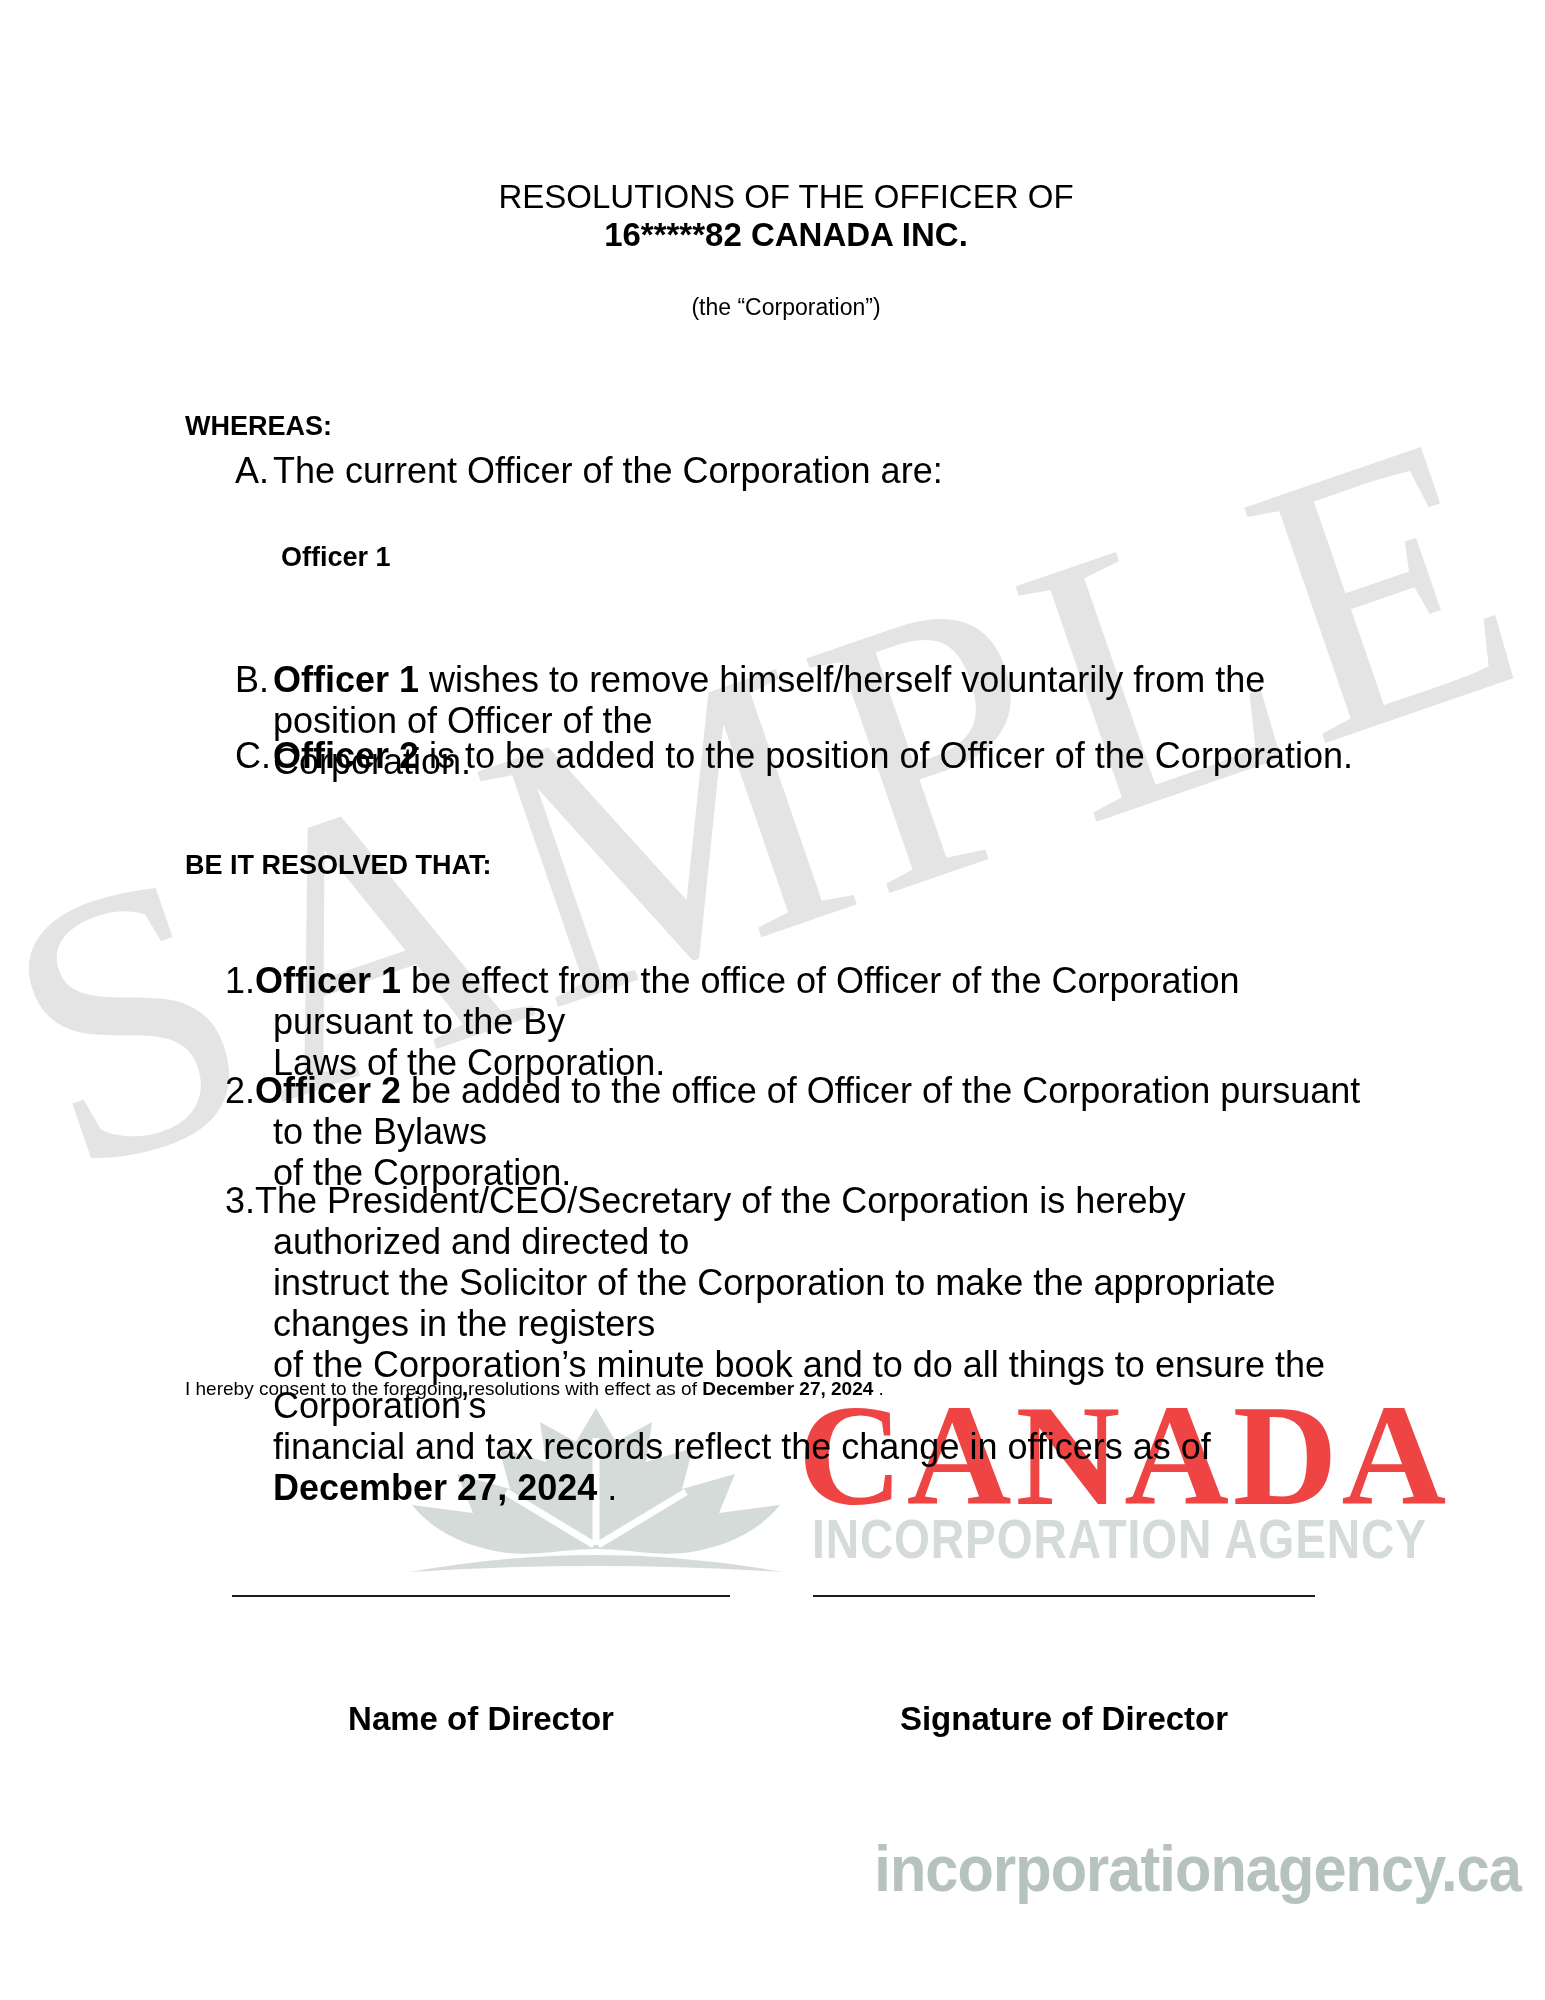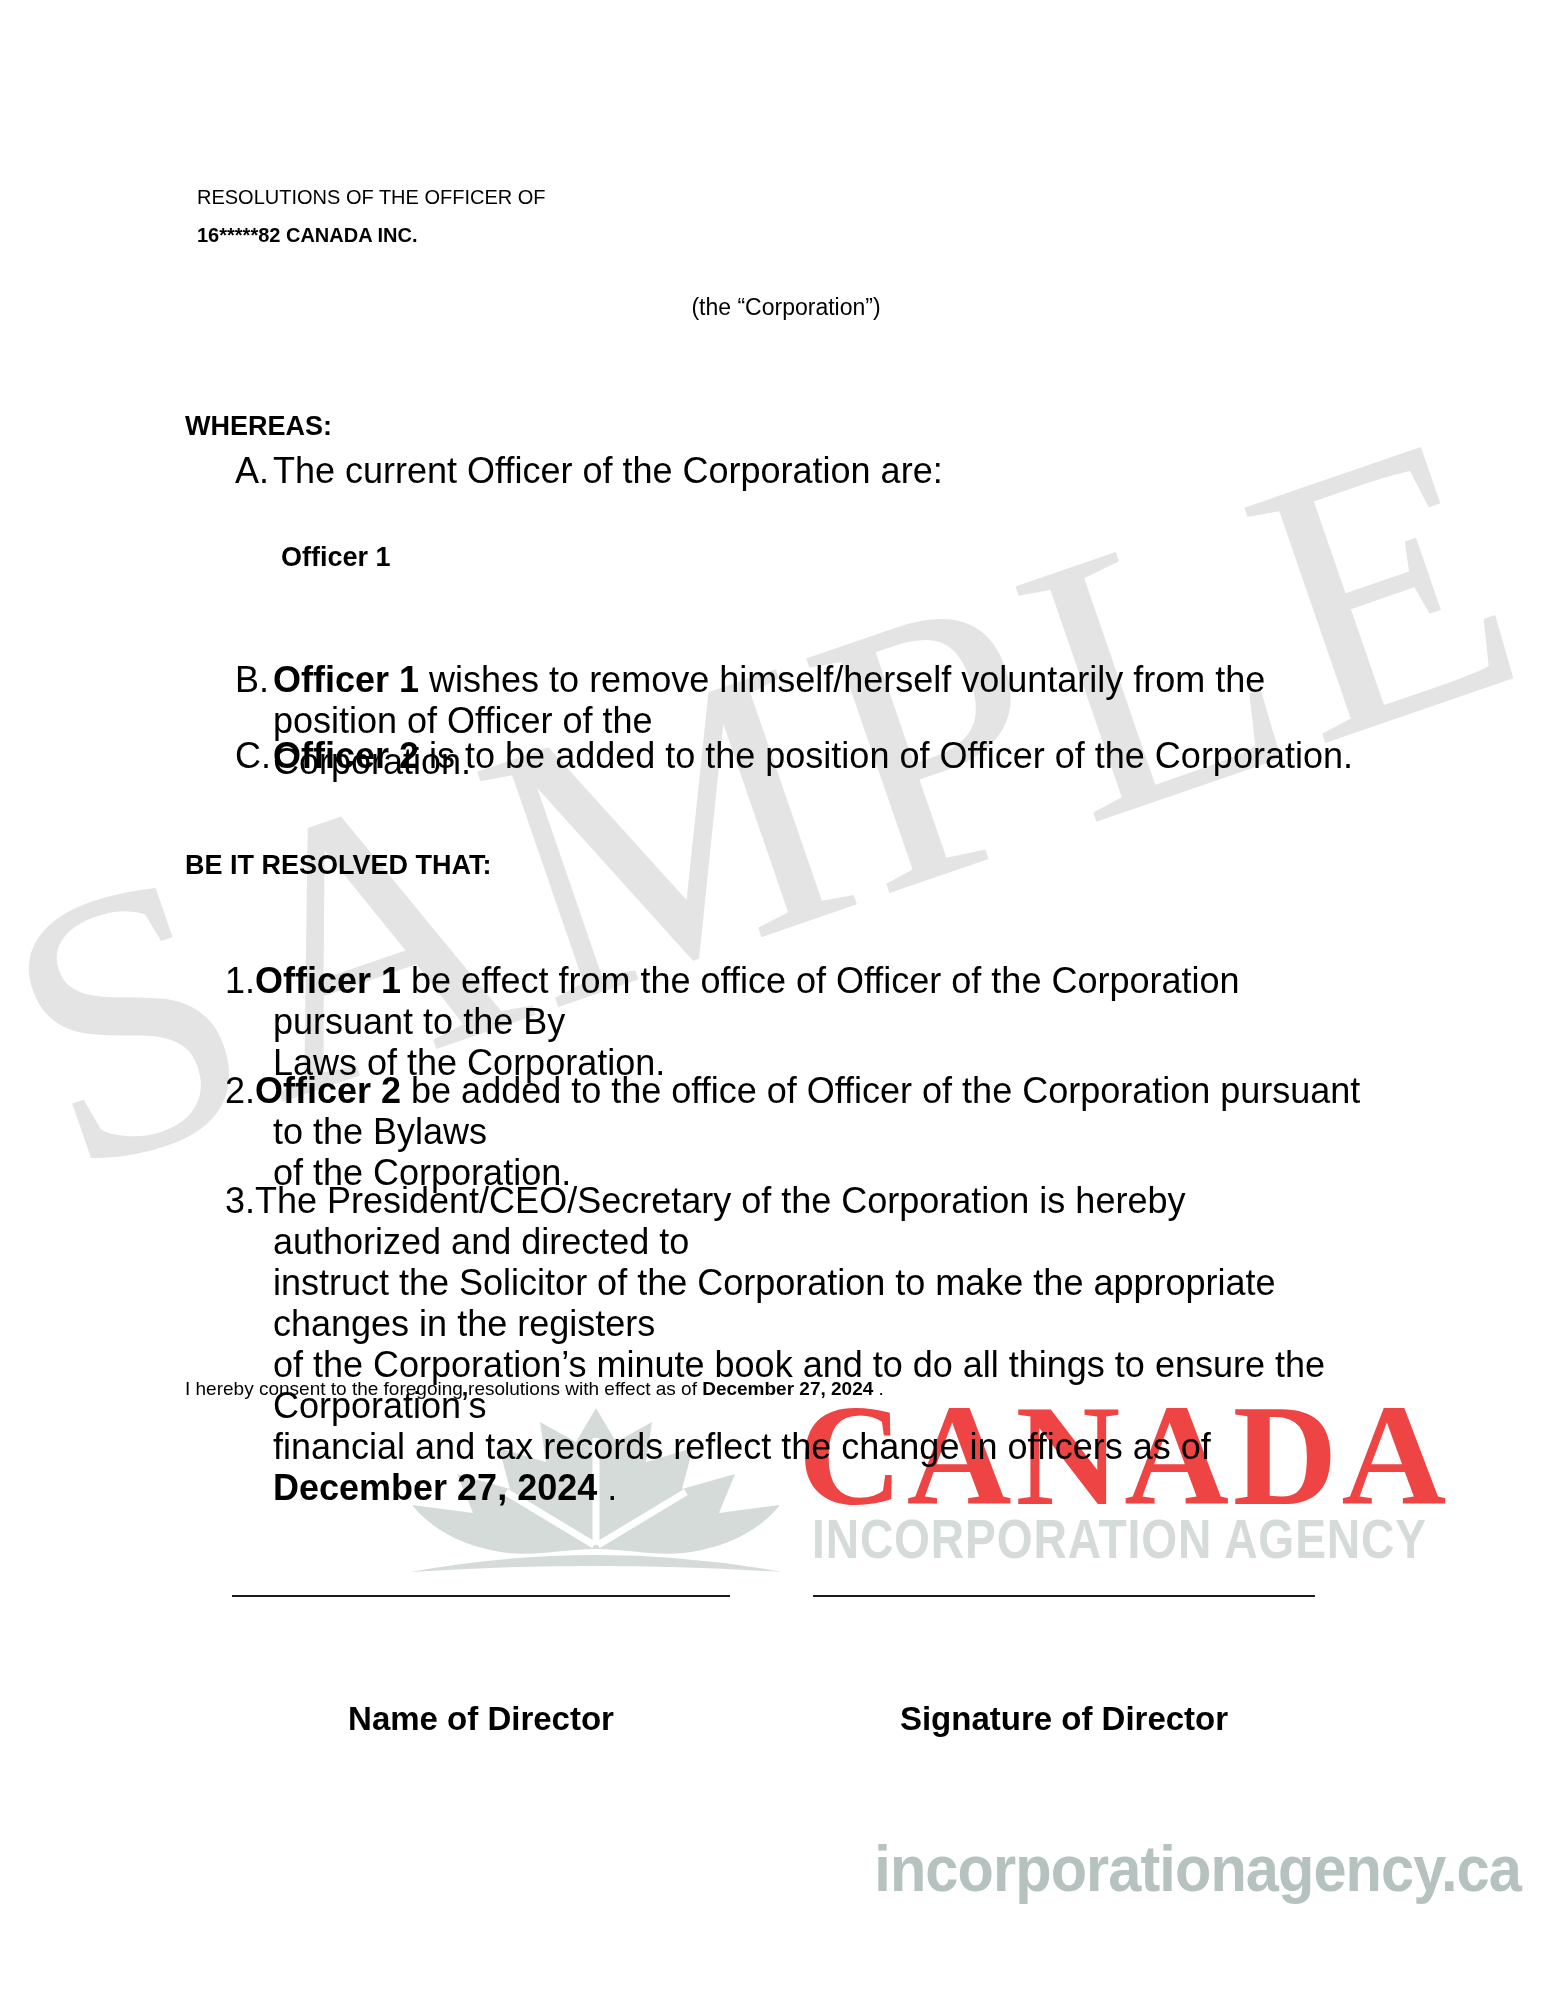--- a/index.html
+++ b/index.html
@@ -20,21 +20,21 @@
     font-size:380px;
     letter-spacing:10px;
     white-space:nowrap;
     z-index:0;
     user-select:none;
   }
   
   .abs{position:absolute;z-index:2;}
   .title-block{
     left:197px;top:178px;width:1178px;
-    font-size:20px;line-height:38px;
+    text-align:center;font-size:33px;line-height:38px;
   }
   .title-line2{font-weight:700;}
   .subtitle{
     left:197px;top:288px;width:1178px;
     text-align:center;font-size:23px;line-height:38px;
   }
   .heading{
     left:185px;width:1178px;
     font-size:27px;font-weight:700;line-height:41px;
   }

